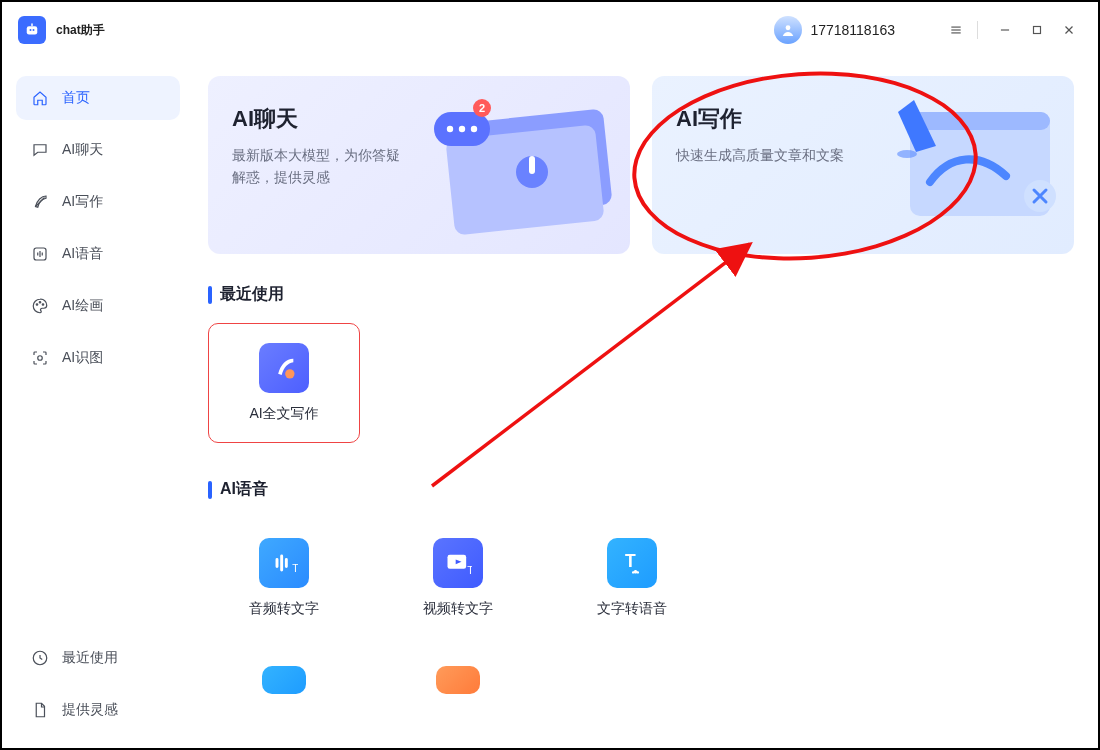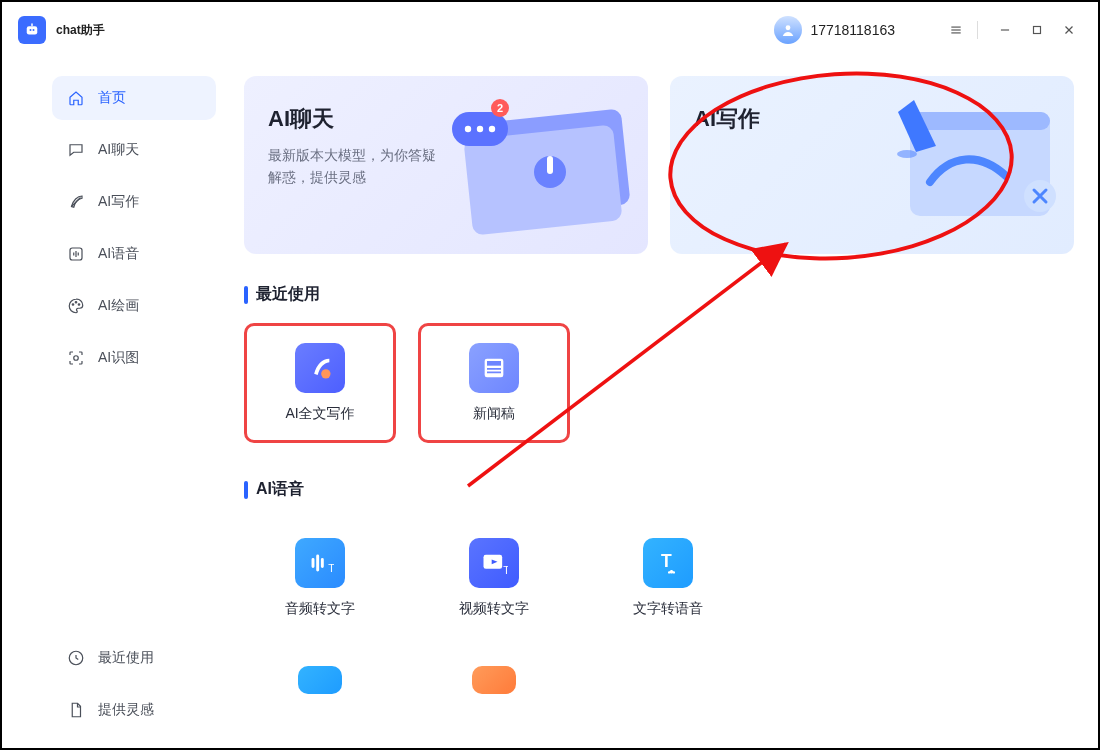--- a/index.html
+++ b/index.html
@@ -7,41 +7,41 @@
     .titlebar { height:56px; display:flex; align-items:center; padding:0 16px; }
     .app-icon { width:28px; height:28px; background:#3b6cff; border-radius:6px; display:flex; align-items:center; justify-content:center; margin-right:10px; }
     .app-icon svg { width:18px; height:18px; }
     .app-title { font-size:12px; font-weight:600; color:#222; }
     .titlebar .spacer { flex:1; }
     .avatar { width:28px; height:28px; border-radius:50%; background:linear-gradient(180deg,#cfe1ff 0%,#6aa2ff 100%); display:flex; align-items:center; justify-content:center; margin-right:8px; }
     .avatar svg{ width:18px; height:18px; }
     .username { font-size:14px; color:#222; margin-right:42px; }
     .winbtn { width:26px; height:26px; display:flex; align-items:center; justify-content:center; color:#555; margin-left:6px; cursor:pointer; }
     .winbtn svg { width:14px; height:14px; }
-    .content { display:flex; height:calc(100% - 56px);margin-left:36px; }
+    .content { display:flex; height:calc(100% - 56px); }
     .sidebar { width:190px; padding:18px 12px 8px 14px; display:flex; flex-direction:column; }
     .nav-item { height:44px; display:flex; align-items:center; gap:12px; padding:0 14px; border-radius:10px; color:#4a4f59; font-size:14px; cursor:pointer; margin-bottom:8px; }
     .nav-item.active { background:#eef3ff; color:#2a63ff; font-weight:500; }
     .nav-item .ico { width:20px; height:20px; display:flex; align-items:center; justify-content:center; color:inherit; }
     .nav-item .ico svg { width:18px; height:18px; stroke:currentColor; fill:none; stroke-width:1.6; }
     .nav-item.active .ico svg{ stroke:#2a63ff; }
     .sidebar .grow { flex:1; }
     .main { flex:1; padding:18px 24px 0 16px; overflow:auto; position:relative; }
     .hero-row { display:flex; gap:22px; margin-bottom:30px; }
     .hero { flex:1; height:178px; border-radius:12px; padding:24px 24px; position:relative; overflow:hidden; cursor:pointer; }
     .hero.chat { background:linear-gradient(135deg,#eef0ff 0%,#e4e6ff 100%); }
     .hero.write { background:linear-gradient(135deg,#eaf2ff 0%,#e1ecff 100%); }
     .hero h3 { font-size:22px; font-weight:700; color:#1e2230; margin-bottom:10px; margin-top:4px; }
     .hero p { font-size:14px; color:#6a6f82; max-width:170px; line-height:1.6; }
     .hero .art { position:absolute; right:10px; top:10px; width:200px; height:160px; }
     .section-hdr { display:flex; align-items:center; gap:8px; margin-bottom:18px; margin-top:8px; }
     .section-hdr .bar { width:4px; height:18px; background:#2a63ff; border-radius:2px; }
     .section-hdr .ttl { font-size:16px; font-weight:700; color:#1e2230; }
     .grid { display:flex; gap:22px; flex-wrap:wrap; }
-    .tile { width:152px; height:120px; background:#fff; border:3px solid #ef4444; border-radius:10px; display:flex; flex-direction:column; align-items:center; justify-content:center; gap:12px; cursor:pointer; }
+    .tile { width:152px; height:120px; background:#fff; border:1px solid #ef4444; border-radius:10px; display:flex; flex-direction:column; align-items:center; justify-content:center; gap:12px; cursor:pointer; }
     .tile .tile-ico { width:50px; height:50px; border-radius:10px; display:flex; align-items:center; justify-content:center; }
     .tile .tile-lbl { font-size:14px; color:#2a2e3b; }
     .grid.voice .tile{ border:none; }
     
     .ann-ellipse { position:absolute; border:4px solid #e11; border-radius:50%; pointer-events:none; }
     .ann-arrow { position:absolute; pointer-events:none; }
   </style>
 </head>
 <body>
 
@@ -181,20 +181,21 @@
           <rect x="14" y="26" width="56" height="34" rx="17" fill="#5b72ff"></rect>
           <circle cx="30" cy="43" r="3.2" fill="#fff"></circle>
             <circle cx="42" cy="43" r="3.2" fill="#fff"></circle>
             <circle cx="54" cy="43" r="3.2" fill="#fff"></circle>
           <circle cx="62" cy="22" r="9" fill="#ff5a5a"></circle>
             <text x="62" y="26" font-size="11" fill="#fff" text-anchor="middle" font-weight="700">2</text>
         </svg>
       </div>
       <div class="hero write">
         <h3>AI写作</h3>
+        <p>快速生成高质量文章和文案</p>
         <svg class="art" viewBox="0 0 200 160">
           <rect x="46" y="26" width="140" height="104" rx="10" fill="#c6d8ff"></rect>
           <rect x="46" y="26" width="140" height="18" rx="9" fill="#9db9ff"></rect>
           <path d="M66 96c20-28 50-30 76-6" stroke="#4d86ff" stroke-width="8" fill="none" stroke-linecap="round"></path>
           <path d="M50 14l22 46-20 6-18-40z" fill="#3f78ff"></path>
           <ellipse cx="43" cy="68" rx="10" ry="4" fill="#3f78ff" opacity=".5"></ellipse>
           <g transform="translate(176,110)">
               <circle r="16" fill="#cfe0ff"></circle>
               <path d="M-6 -6L6 6M6 -6L-6 6" stroke="#4d86ff" stroke-width="3" stroke-linecap="round"></path>
             </g>
@@ -209,31 +210,20 @@
     <div class="grid" style="margin-bottom:36px">
       <div class="tile">
         <div class="tile-ico" style="background:linear-gradient(135deg,#6a7dff,#4d5fff)">
           <svg width="28" height="28" viewBox="0 0 24 24" fill="#fff">
               <path d="M20 4c-6 0-11 5-13 13l3 1c2-7 5-10 10-11z"></path>
               <circle cx="17" cy="17" r="4" fill="#ff9659"></circle>
             </svg>
         </div>
         <div class="tile-lbl">AI全文写作</div>
       </div>
-      <div class="tile">
-        <div class="tile-ico" style="background:linear-gradient(135deg,#8aa1ff,#6e86ff)">
-          <svg width="28" height="28" viewBox="0 0 24 24" fill="#fff">
-              <rect x="4" y="4" width="16" height="16" rx="2"></rect>
-              <rect x="6" y="6" width="12" height="4" fill="#6e86ff"></rect>
-              <rect x="6" y="12" width="12" height="1.5" fill="#6e86ff"></rect>
-              <rect x="6" y="15" width="12" height="1.5" fill="#6e86ff"></rect>
-            </svg>
-        </div>
-        <div class="tile-lbl">新闻稿</div>
-      </div>
     </div>
 
     <div class="section-hdr">
       <div class="bar"></div>
       <div class="ttl">AI语音</div>
     </div>
     <div class="grid voice">
       <div class="tile">
         <div class="tile-ico" style="background:linear-gradient(135deg,#3fa9ff,#2a8bff)">
           <svg width="28" height="28" viewBox="0 0 24 24" stroke="#fff" stroke-width="2.5" stroke-linecap="round">

